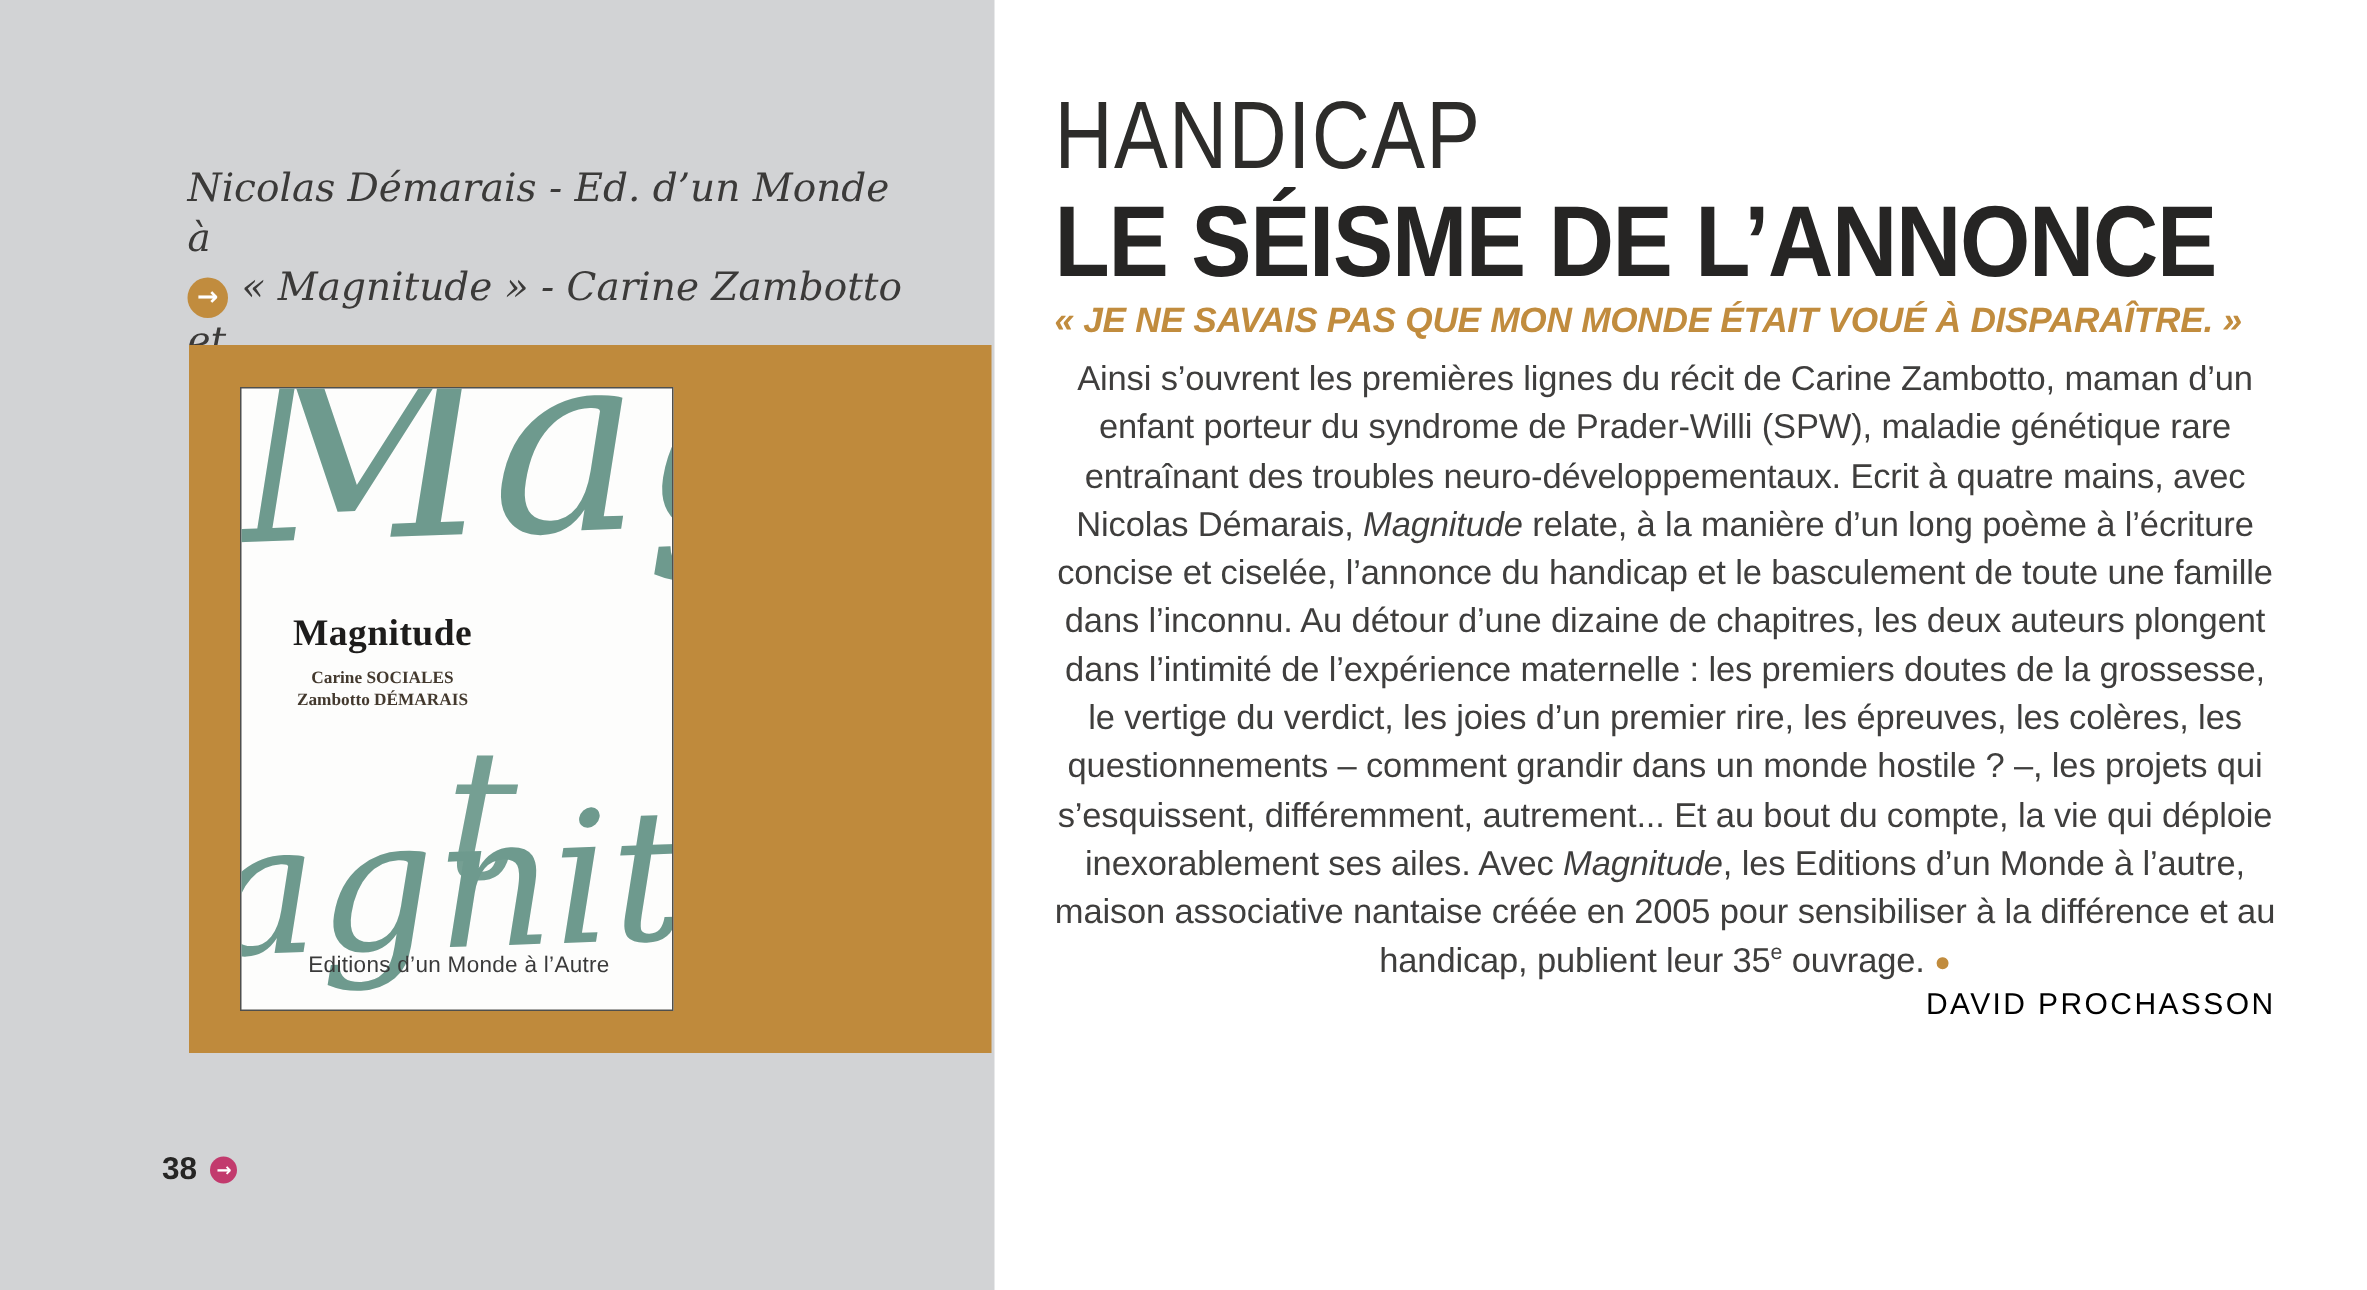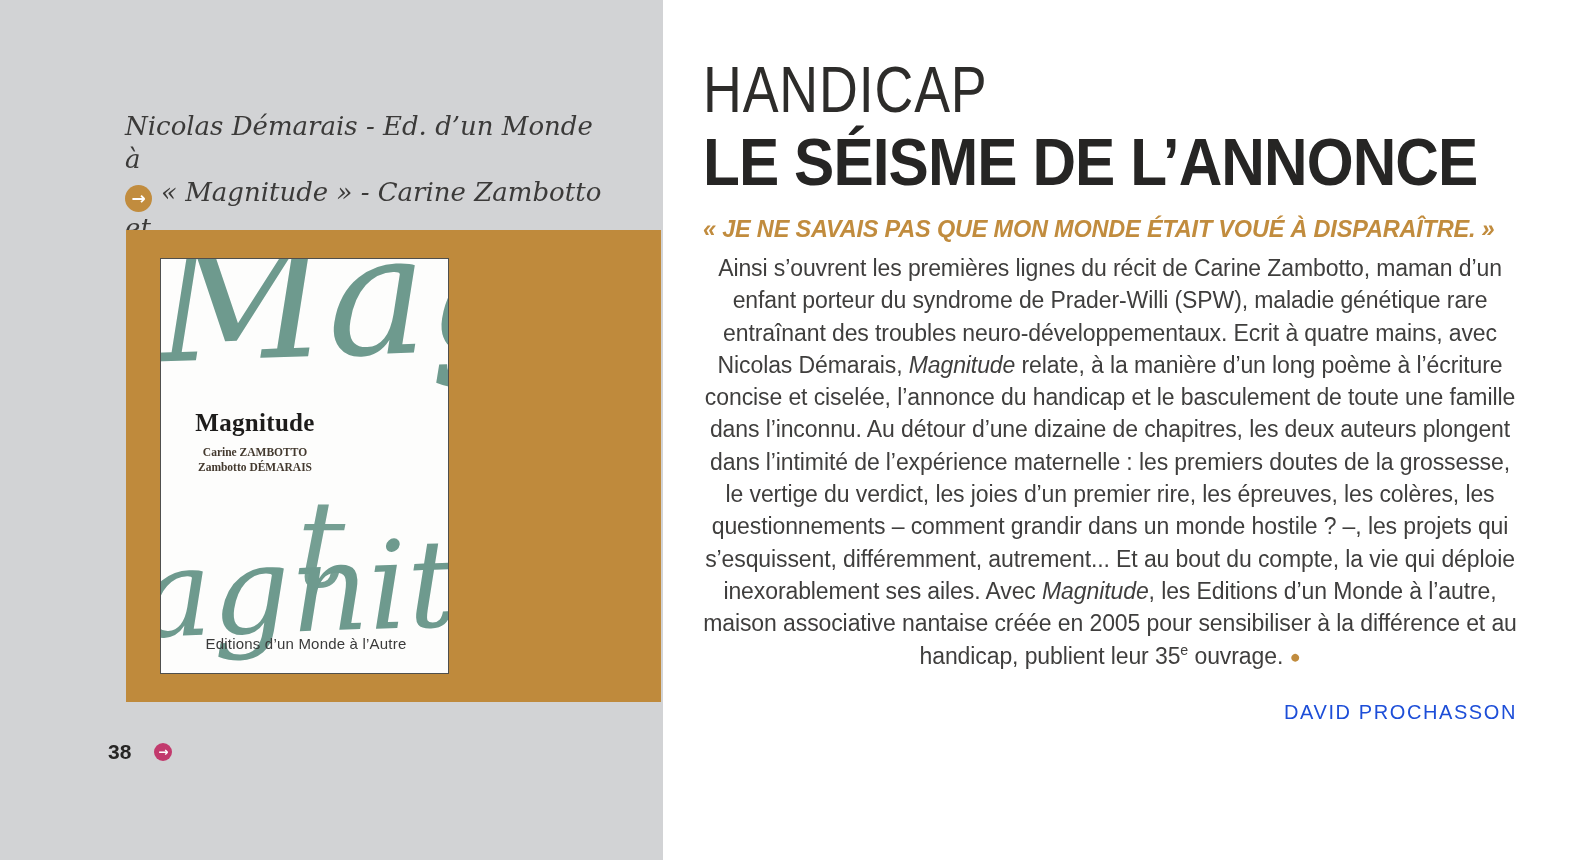--- a/index.html
+++ b/index.html
@@ -78,41 +78,41 @@
     transform:scaleX(.84);transform-origin:left top;letter-spacing:1px;
     white-space:nowrap;
   }
   .article-title{
     margin-top:9px;
     font-size:67px;line-height:62px;font-weight:700;color:#262524;
     transform:scaleX(.90);transform-origin:left top;letter-spacing:-1px;
     white-space:nowrap;
   }
   .article-lead{
-    margin-top:22px;
+    margin-top:6px;
     font-size:23.5px;line-height:28px;font-weight:700;font-style:italic;
     color:var(--gold-text);letter-spacing:-.2px;white-space:nowrap;
   }
   .article-body{
     margin-top:9px;
     font-size:23px;line-height:32.3px;color:var(--body-ink);
     letter-spacing:-.1px;
     text-align:center;
   }
   .seg-i{font-style:italic;}
   .seg-sup{font-size:.62em;vertical-align:super;line-height:0;}
   .seg-b{color:var(--gold-text);font-size:.8em;vertical-align:1px;}
   .byline{
-    margin-top:28px;text-align:right;
-    font-size:20px;letter-spacing:1.6px;color:#1d4ed8;font-weight:400;
+    margin-top:2px;text-align:right;
+    font-size:20px;letter-spacing:1.6px;color:#000000;font-weight:400;
   }
   
   .footer{
-    position:absolute;left:108px;top:738px;height:28px;
-    display:flex;align-items:center;gap:23px;
+    position:absolute;left:108px;top:766px;height:28px;
+    display:flex;align-items:center;gap:9px;
     color:#3b3a39;
   }
   .footer-page{font-size:21px;font-weight:700;color:#262524;}
   .footer-arrow{
     width:18px;height:18px;border-radius:50%;
     background:var(--pink);color:#fff;
     font-family:"DejaVu Sans",sans-serif;font-weight:700;
     font-size:12px;line-height:18px;text-align:center;
   }
   .footer-journal{font-size:20.5px;letter-spacing:.4px;}
@@ -130,21 +130,21 @@
     <span class="caption-line">l’autre, 19 €.</span>
   </div>
 
   <div class="gold-block">
     <div class="book-cover">
       <div class="cover-script script-top">Magn</div>
       <div class="cover-script script-t">t</div>
       <div class="cover-script script-bottom">agnitu</div>
       <div class="cover-title">Magnitude</div>
       <div class="cover-authors">
-        <div>Carine ZAMBOTTO</div>
+        <div>Carine SOCIALES</div>
         <div>Zambotto DÉMARAIS</div>
       </div>
       <div class="cover-imprint">Editions d’un Monde à l’Autre</div>
     </div>
   </div>
 </div>
 
 <div class="article">
   <div class="article-kicker">HANDICAP</div>
   <div class="article-title">LE SÉISME DE L’ANNONCE</div>

